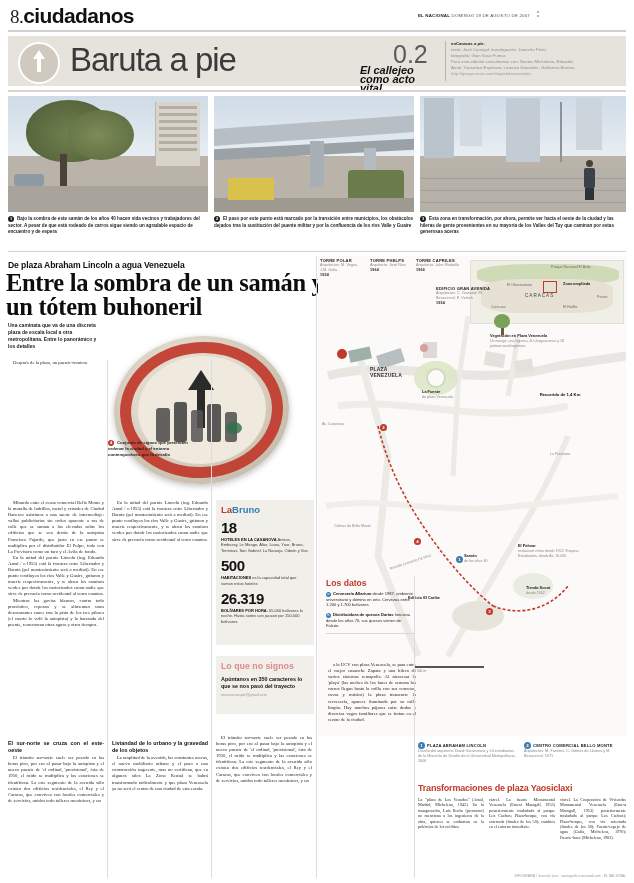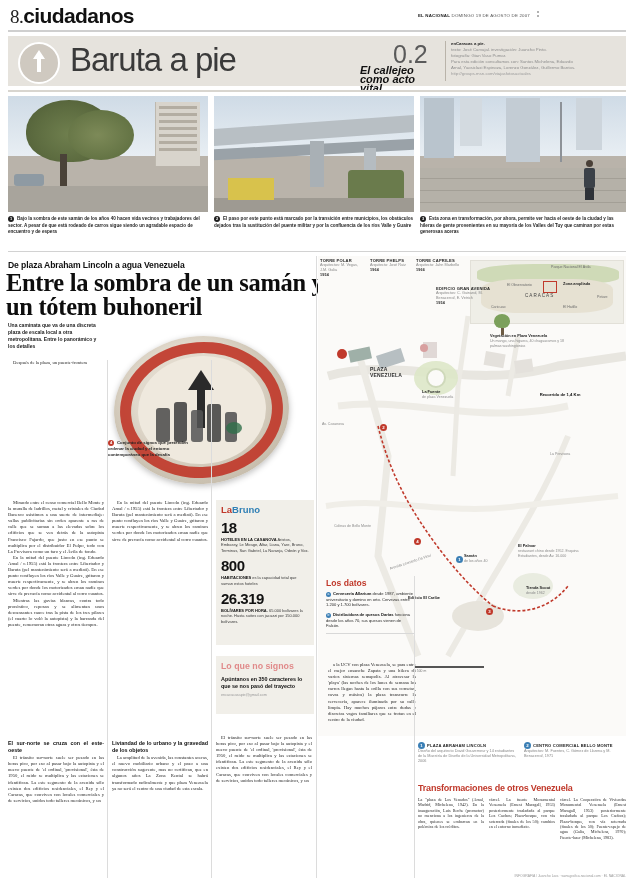--- a/index.html
+++ b/index.html
@@ -335,21 +335,21 @@
     <div class="cp-blob"></div>
   </div>
   <div class="cp-cap">
     <span class="bullet">4</span><span>Conjunto de signos que pretenden ordenar la ciudad y el entorno contemporáneo que la desafía</span>
   </div>
 
   <div class="cifra">
     <div class="cifra-t"><span class="a">La</span><span class="b">Bruno</span></div>
     <div class="cifra-n">18</div>
     <div class="cifra-l"><b>HOTELES EN LA CASANOVA</b> <span>Aristos, Embassy, Le Mirage, Altar, Liana, Yare, Bruno, Terminus, San Gabriel, La Naranja, Odeón y Vox.</span></div>
-    <div class="cifra-n">800</div>
+    <div class="cifra-n">500</div>
     <div class="cifra-l"><b>HABITACIONES</b> <span>es la capacidad total que suman estos hoteles</span></div>
     <div class="cifra-n">26.319</div>
     <div class="cifra-l"><b>BOLÍVARES POR HORA.</b> <span>65.000 bolívares la noche. Hasta suites con jacuzzi por 150.000 bolívares.</span></div>
   </div>
 
   <div class="lqnv">
     <div class="lqnv-t">Lo que no signos</div>
     <div class="lqnv-b">Apúntanos en 350 caracteres lo que se nos pasó del trayecto</div>
     <div class="lqnv-m">encaracasapie@gmail.com</div>
   </div>
@@ -495,21 +495,21 @@
       <span class="pin t">1</span><b>PLAZA ABRAHAM LINCOLN</b><br>
       <span>Diseño del arquitecto David Gouverneur y 14 estudiantes de la Maestría de Diseño de la Universidad Metropolitana, 2006</span>
     </div>
     <div class="it" style="left:106px;top:0;width:102px;">
       <span class="pin t">2</span><b>CENTRO COMERCIAL BELLO MONTE</b><br>
       <span>Arquitectos: M. Fuentes, C. Gómez de Llarena y M. Benacerraf, 1971</span>
     </div>
   </div>
 
   <div class="transf">
-    <div class="transf-t">Transformaciones de otros Venezuela</div>
+    <div class="transf-t">Transformaciones de plaza Yaosiclaxi</div>
     <div class="transf-c tc1">La "plaza de Los Venados" (Arnal, Madrid, Michelena, 1942). En la inauguración, Luis Roche (promotor) no menciona a los ingenieros de la obra, quienes se embarcan en la polémica de los créditos.</div>
     <div class="transf-c tc2">cárcel. La fuente Monumental Venezuela (Ernest Maragall, 1953) posteriormente trasladada al parque Los Caobos; Plaza-bosque, con vía soterrada (finales de los 50); cambios en el entorno inmediato.</div>
     <div class="transf-c tc3">cárcel. La Cooperativa de Viviendas Monumental Venezuela (Ernest Maragall, 1953) posteriormente trasladada al parque Los Caobos); Plaza-bosque, con vía soterrada (finales de los 50); Fuente-espejo de agua (Galia, Michelena, 1970); Fuente-laser (Michelena, 1983).</div>
   </div>
 
   <div class="credit-foot">
     <span>INFOGRAFÍA / Juancho Lara · www.grafica.nacional.com · EL NACIONAL</span>
   </div>
 
   <div class="vline" style="left:107px;top:360px;height:518px;"></div>

